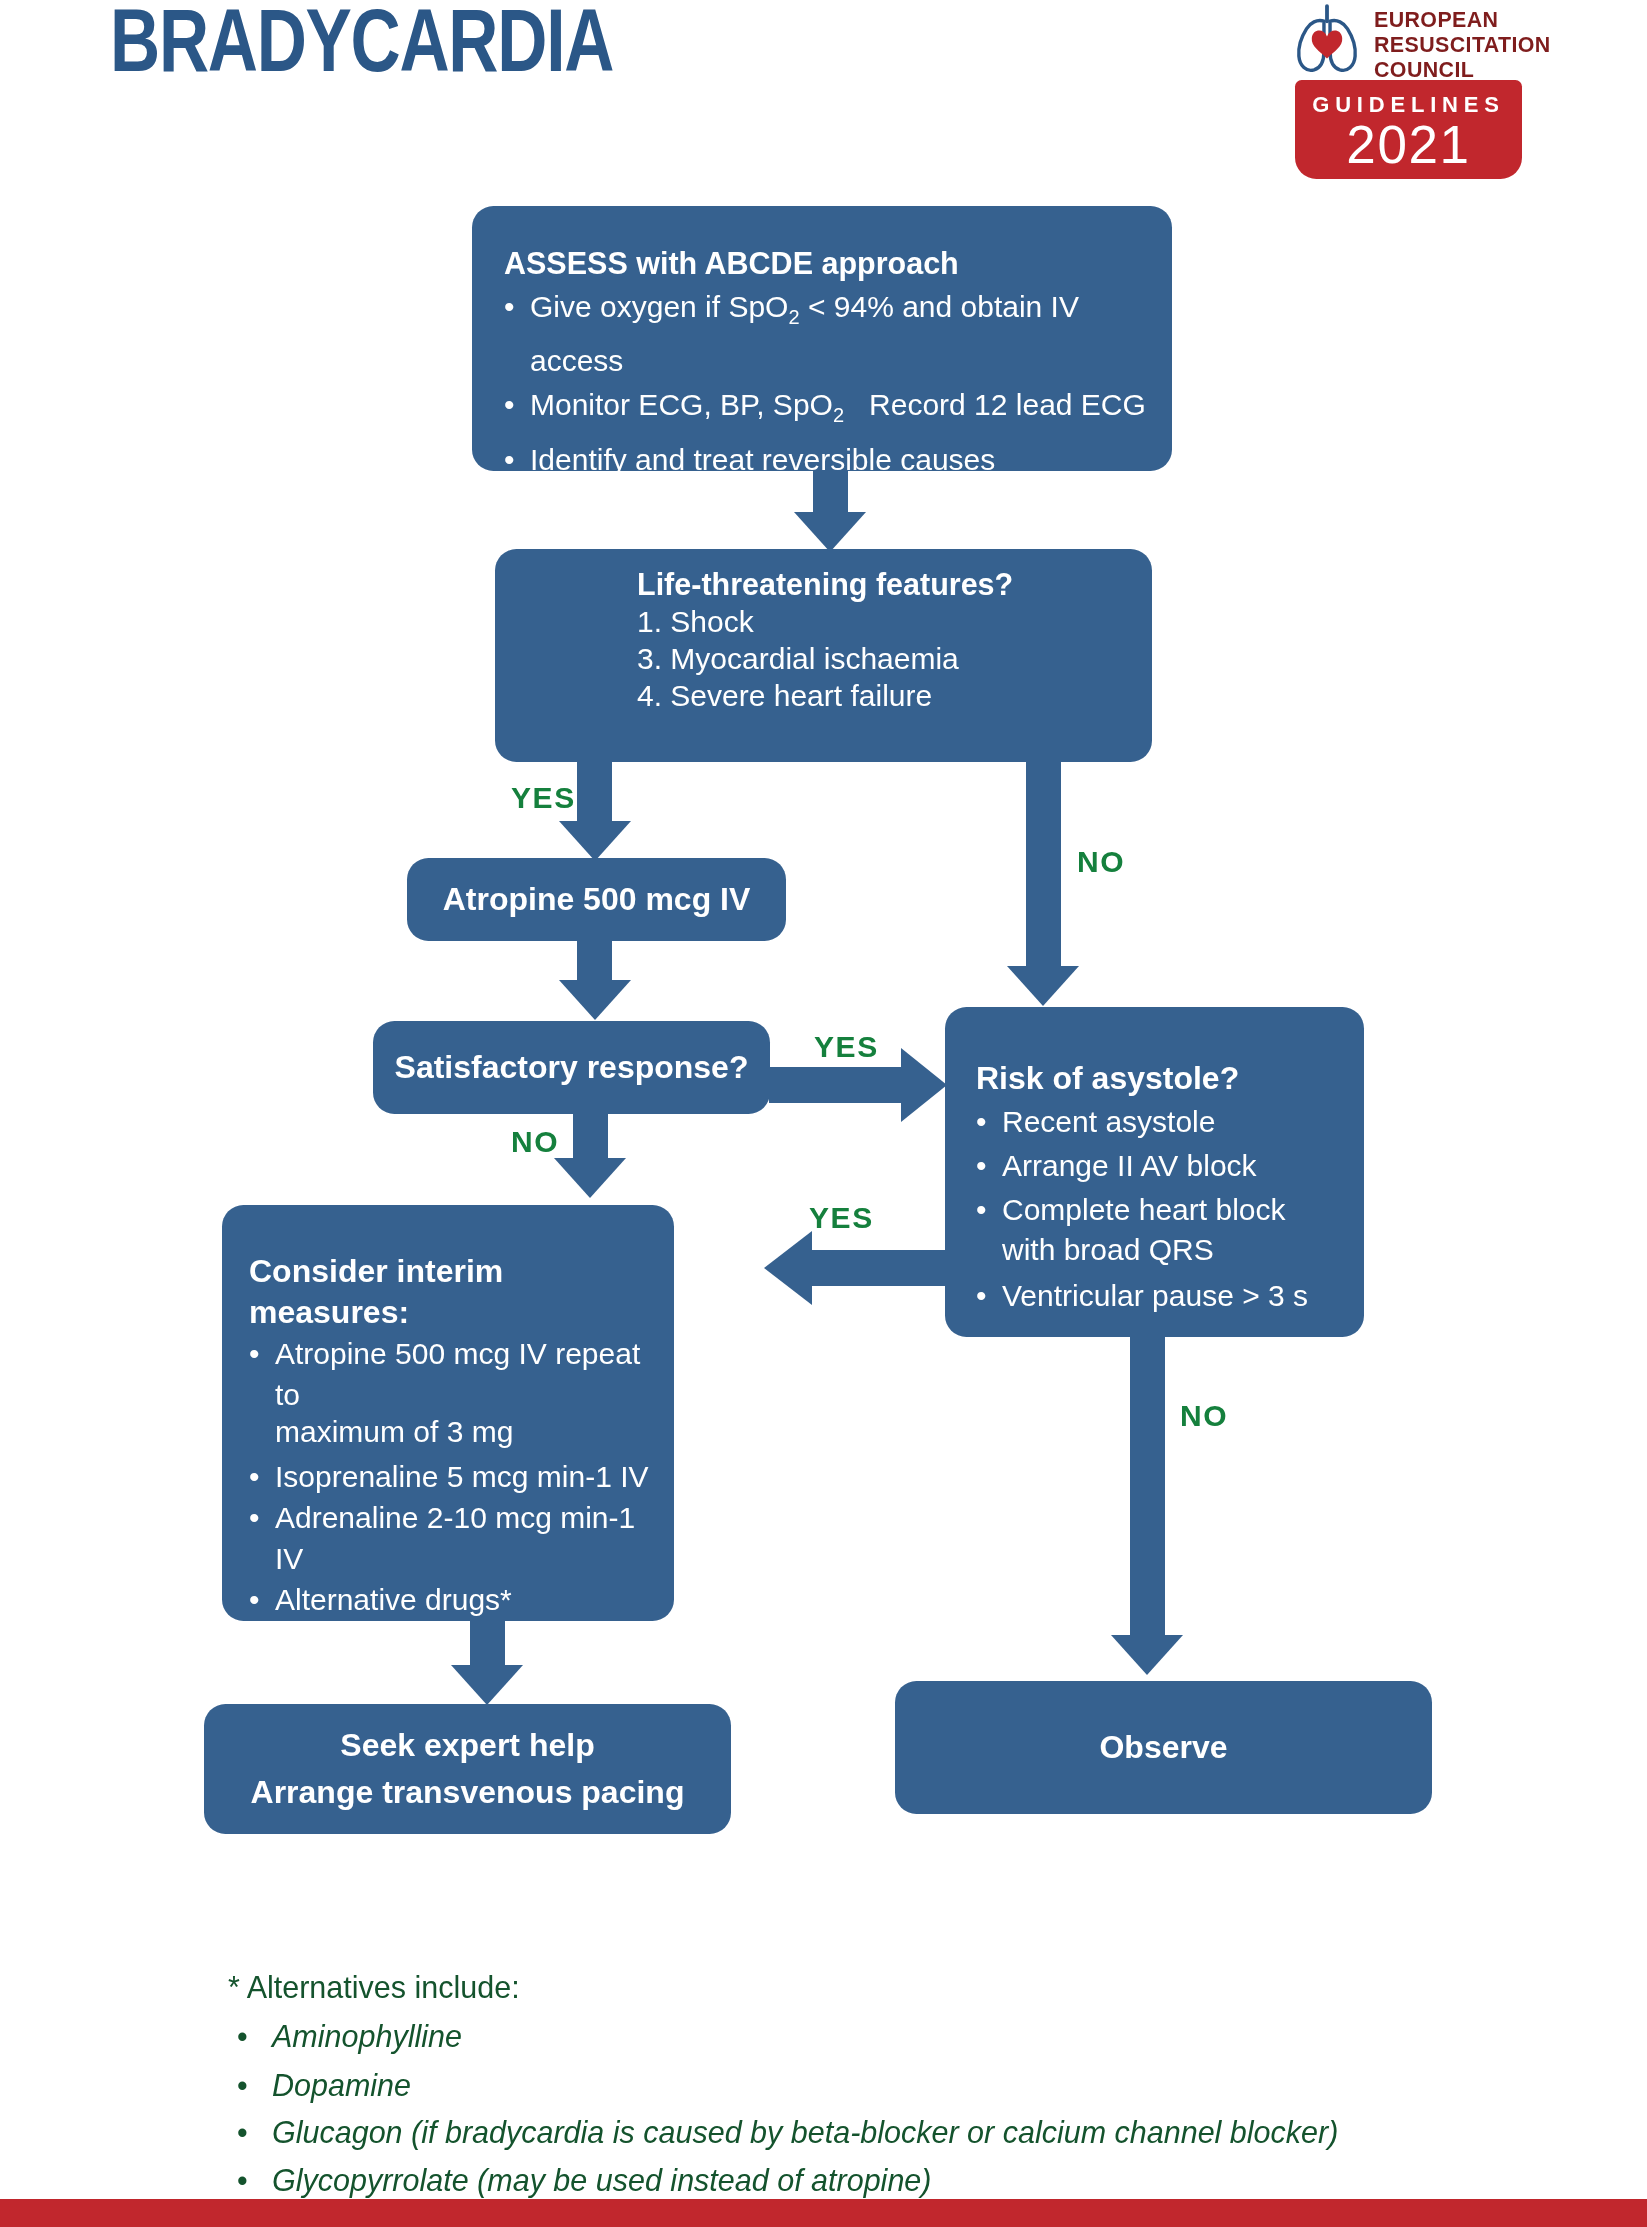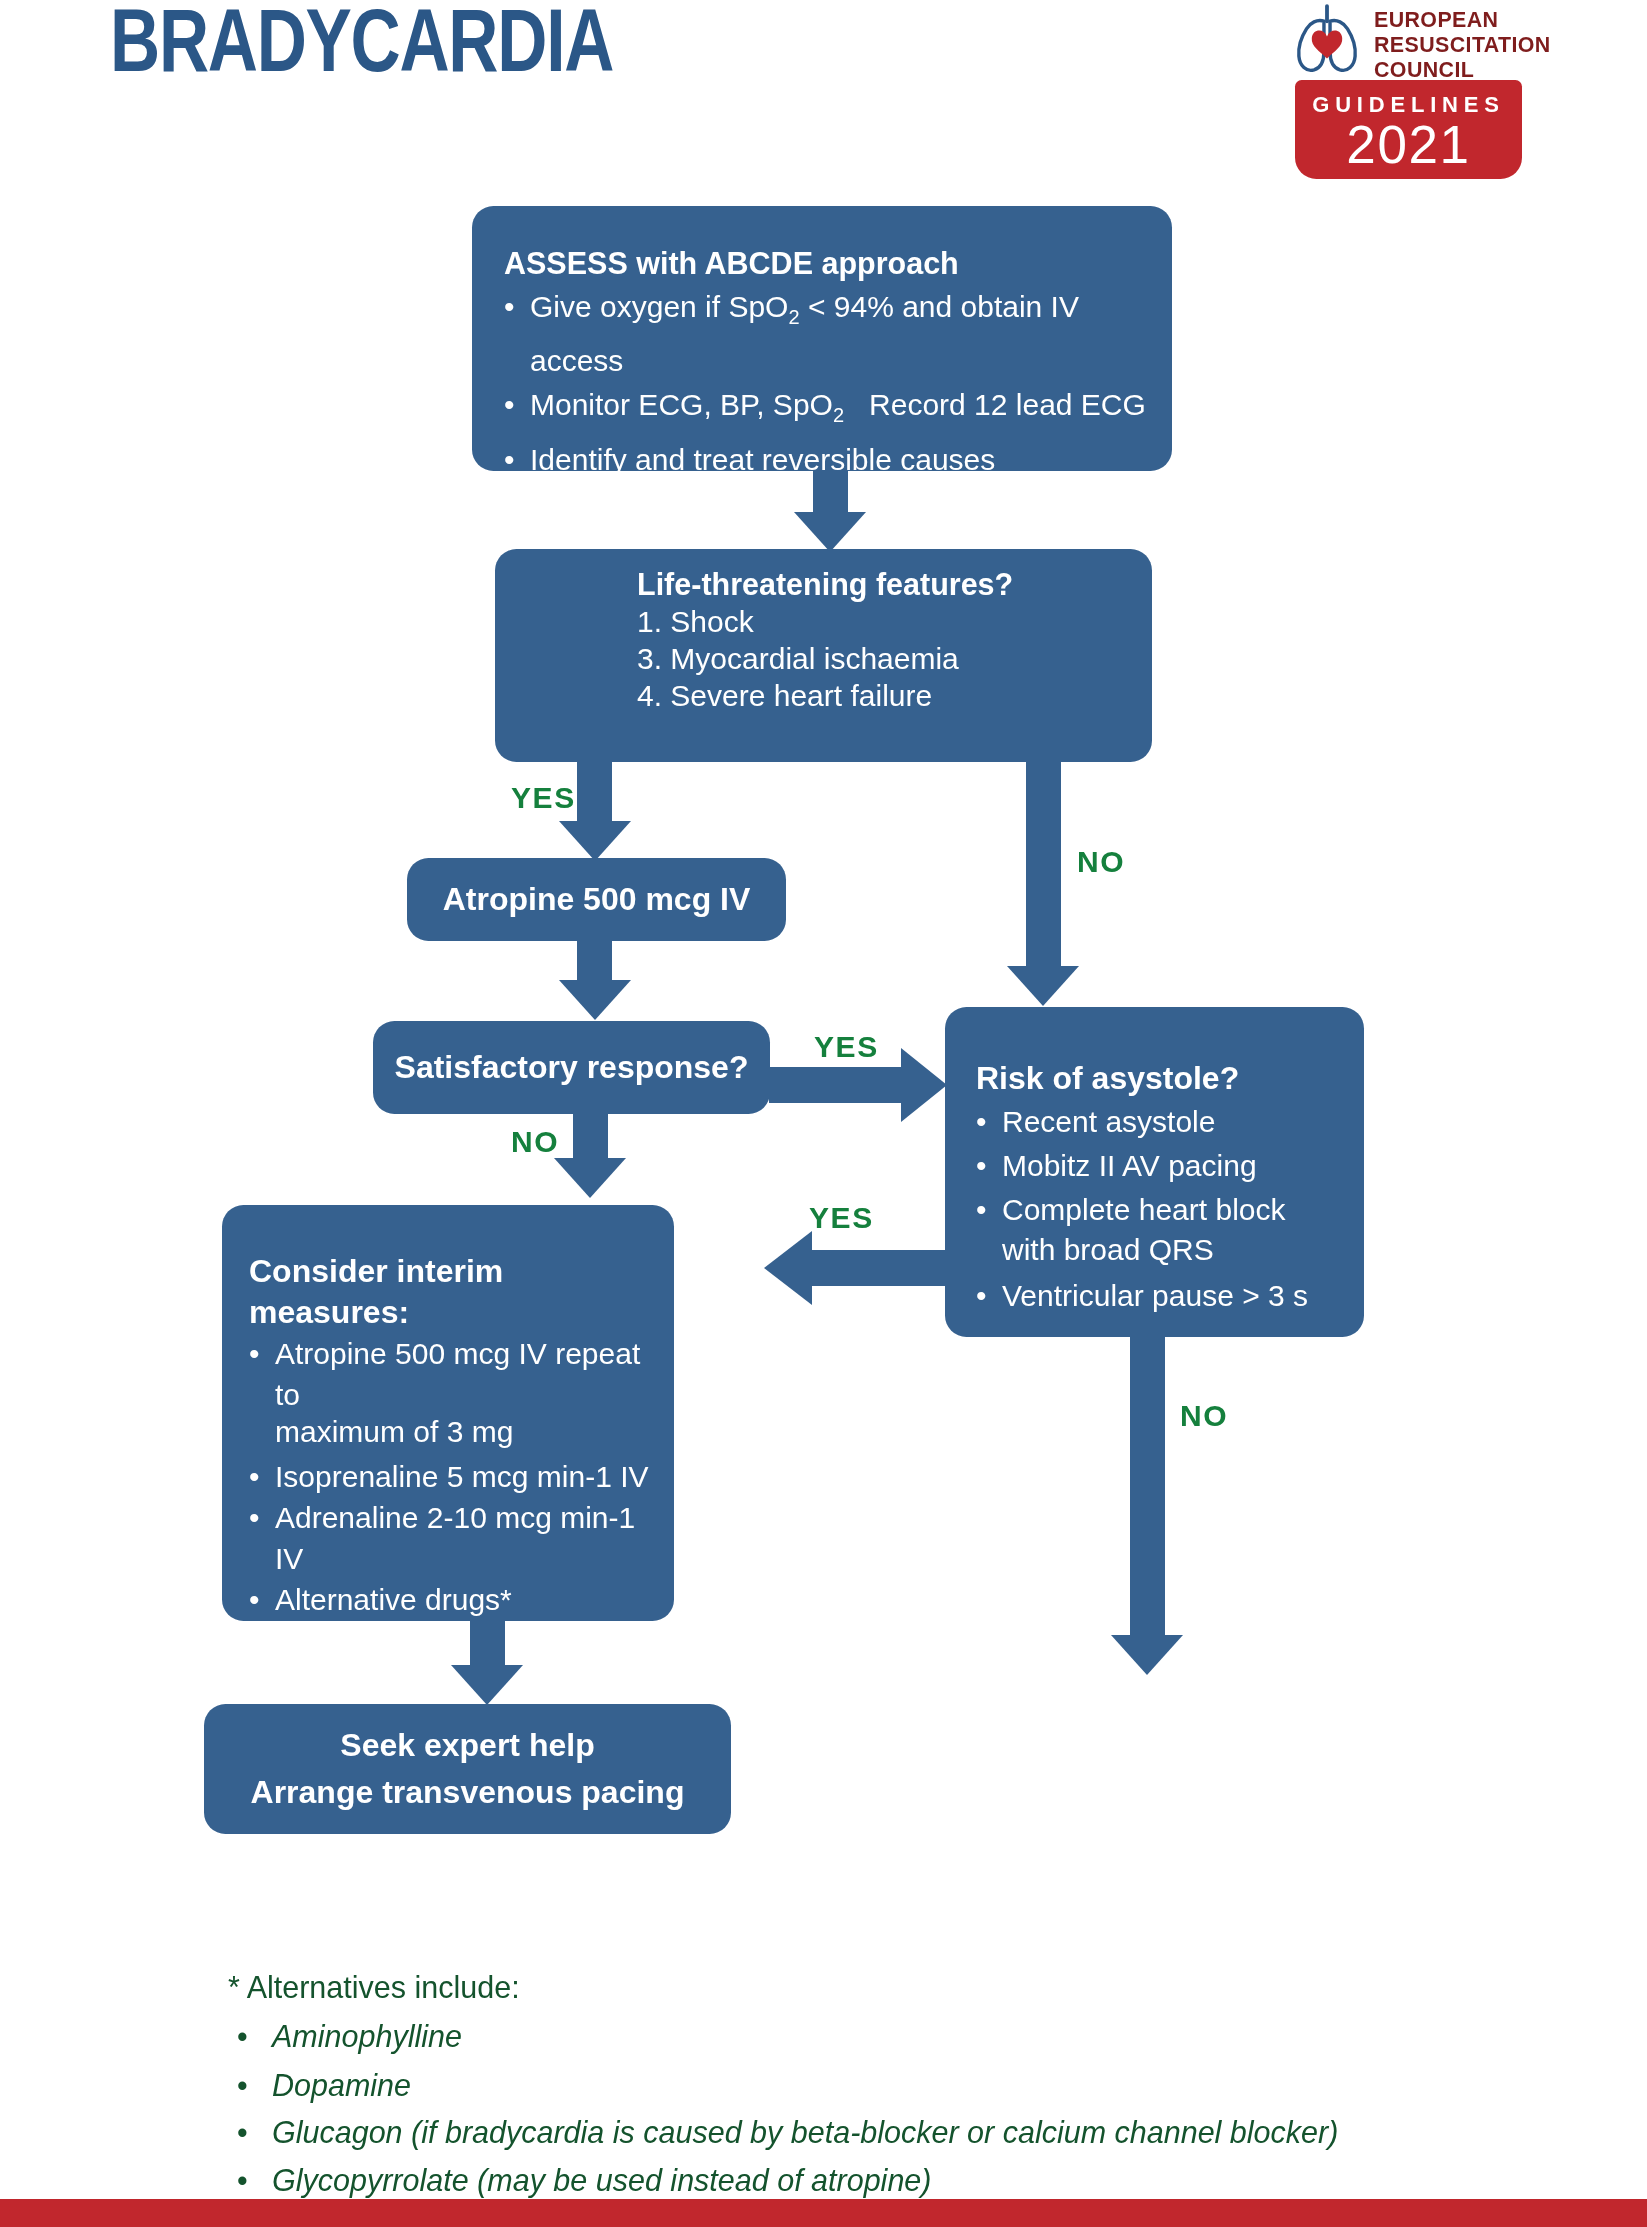--- a/index.html
+++ b/index.html
@@ -134,21 +134,21 @@
   <div class="head-down" style="left:554px;top:1158px;"></div>
 
   <div class="box" style="left:945px;top:1007px;width:419px;height:330px;padding:49px 20px 0 31px;box-sizing:border-box;line-height:44px;">
     <div class="bt" style="font-size:32px;">Risk of asystole?</div>
     <div class="bullet">
       <span class="dot">•</span>
       <span>Recent asystole</span>
     </div>
     <div class="bullet">
       <span class="dot">•</span>
-      <span>Mobitz II AV pacing</span>
+      <span>Arrange II AV block</span>
     </div>
     <div class="bullet">
       <span class="dot">•</span>
       <span>Complete heart block</span>
     </div>
     <div class="cont" style="line-height:35px;">with broad QRS</div>
     <div class="bullet" style="margin-top:7.4px;">
       <span class="dot">•</span>
       <span>Ventricular pause &gt; 3 s</span>
     </div>
@@ -189,20 +189,23 @@
   </div>
 
   <div class="stem" style="left:470px;top:1620px;width:35px;height:48px;"></div>
   <div class="head-down" style="left:451px;top:1665px;"></div>
 
   <div class="box center-box" style="left:204px;top:1704px;width:527px;height:130px;line-height:47px;">
     <div>Seek expert help</div>
     <div>Arrange transvenous pacing</div>
   </div>
 
+  <div class="box center-box" style="left:895px;top:1681px;width:537px;height:133px;">
+    <div>Observe</div>
+  </div>
 
   <div class="fn" style="left:228px;top:1970px;">* Alternatives include:</div>
   <div class="fn fn-item" style="left:237px;top:2019px;">
     <span class="fn-dot">•</span>
     <span>Aminophylline</span>
   </div>
   <div class="fn fn-item" style="left:237px;top:2068px;">
     <span class="fn-dot">•</span>
     <span>Dopamine</span>
   </div>

